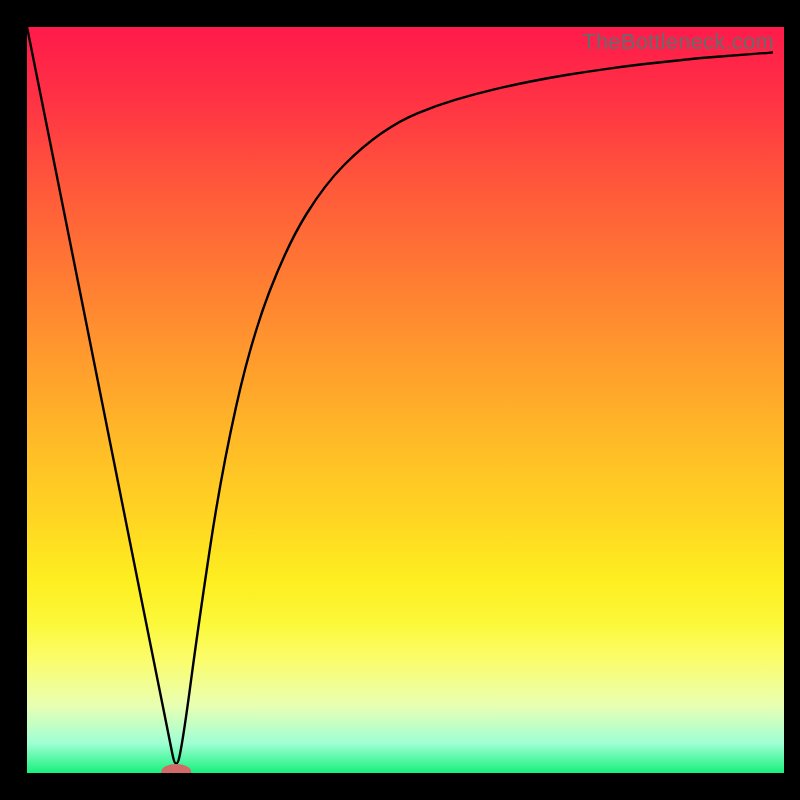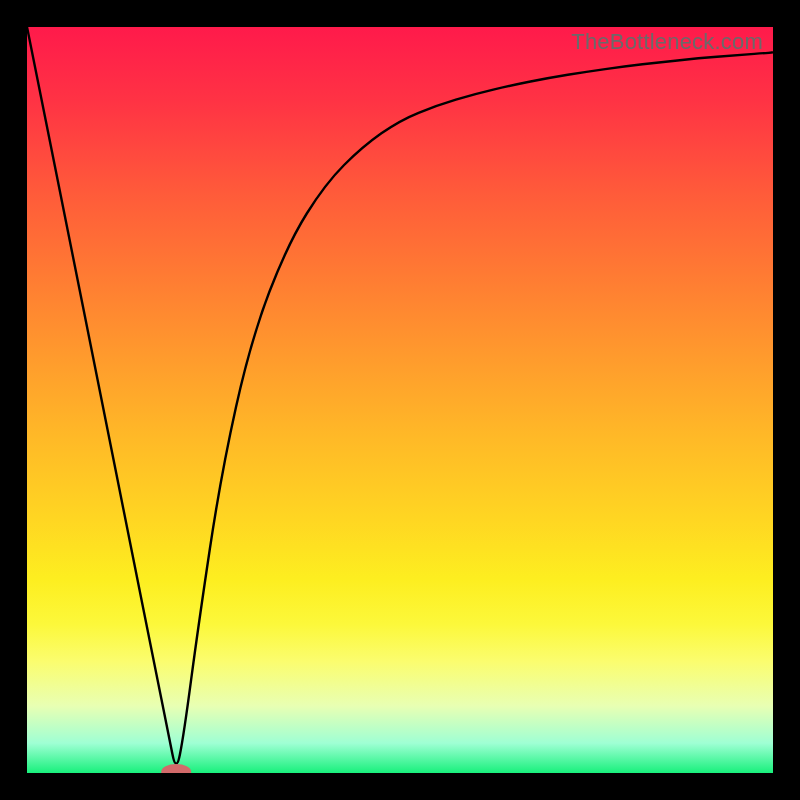--- a/index.html
+++ b/index.html
@@ -31,20 +31,21 @@
       #ff9a2d 44%,
       #ffb927 55%,
       #ffd622 66%,
       #fdee20 74%,
       #fcf83a 80%,
       #fbfd6e 85%,
       #e8ffb3 91%,
       #9fffd4 96%,
       #18f07c 100%
     );
+    padding-left: 11px;
   }
   .watermark {
     position: absolute;
     top: 2px;
     right: 10px;
     color: #6a6a6a;
     font-size: 22px;
     font-weight: 500;
     letter-spacing: 0.2px;
     user-select: none;

